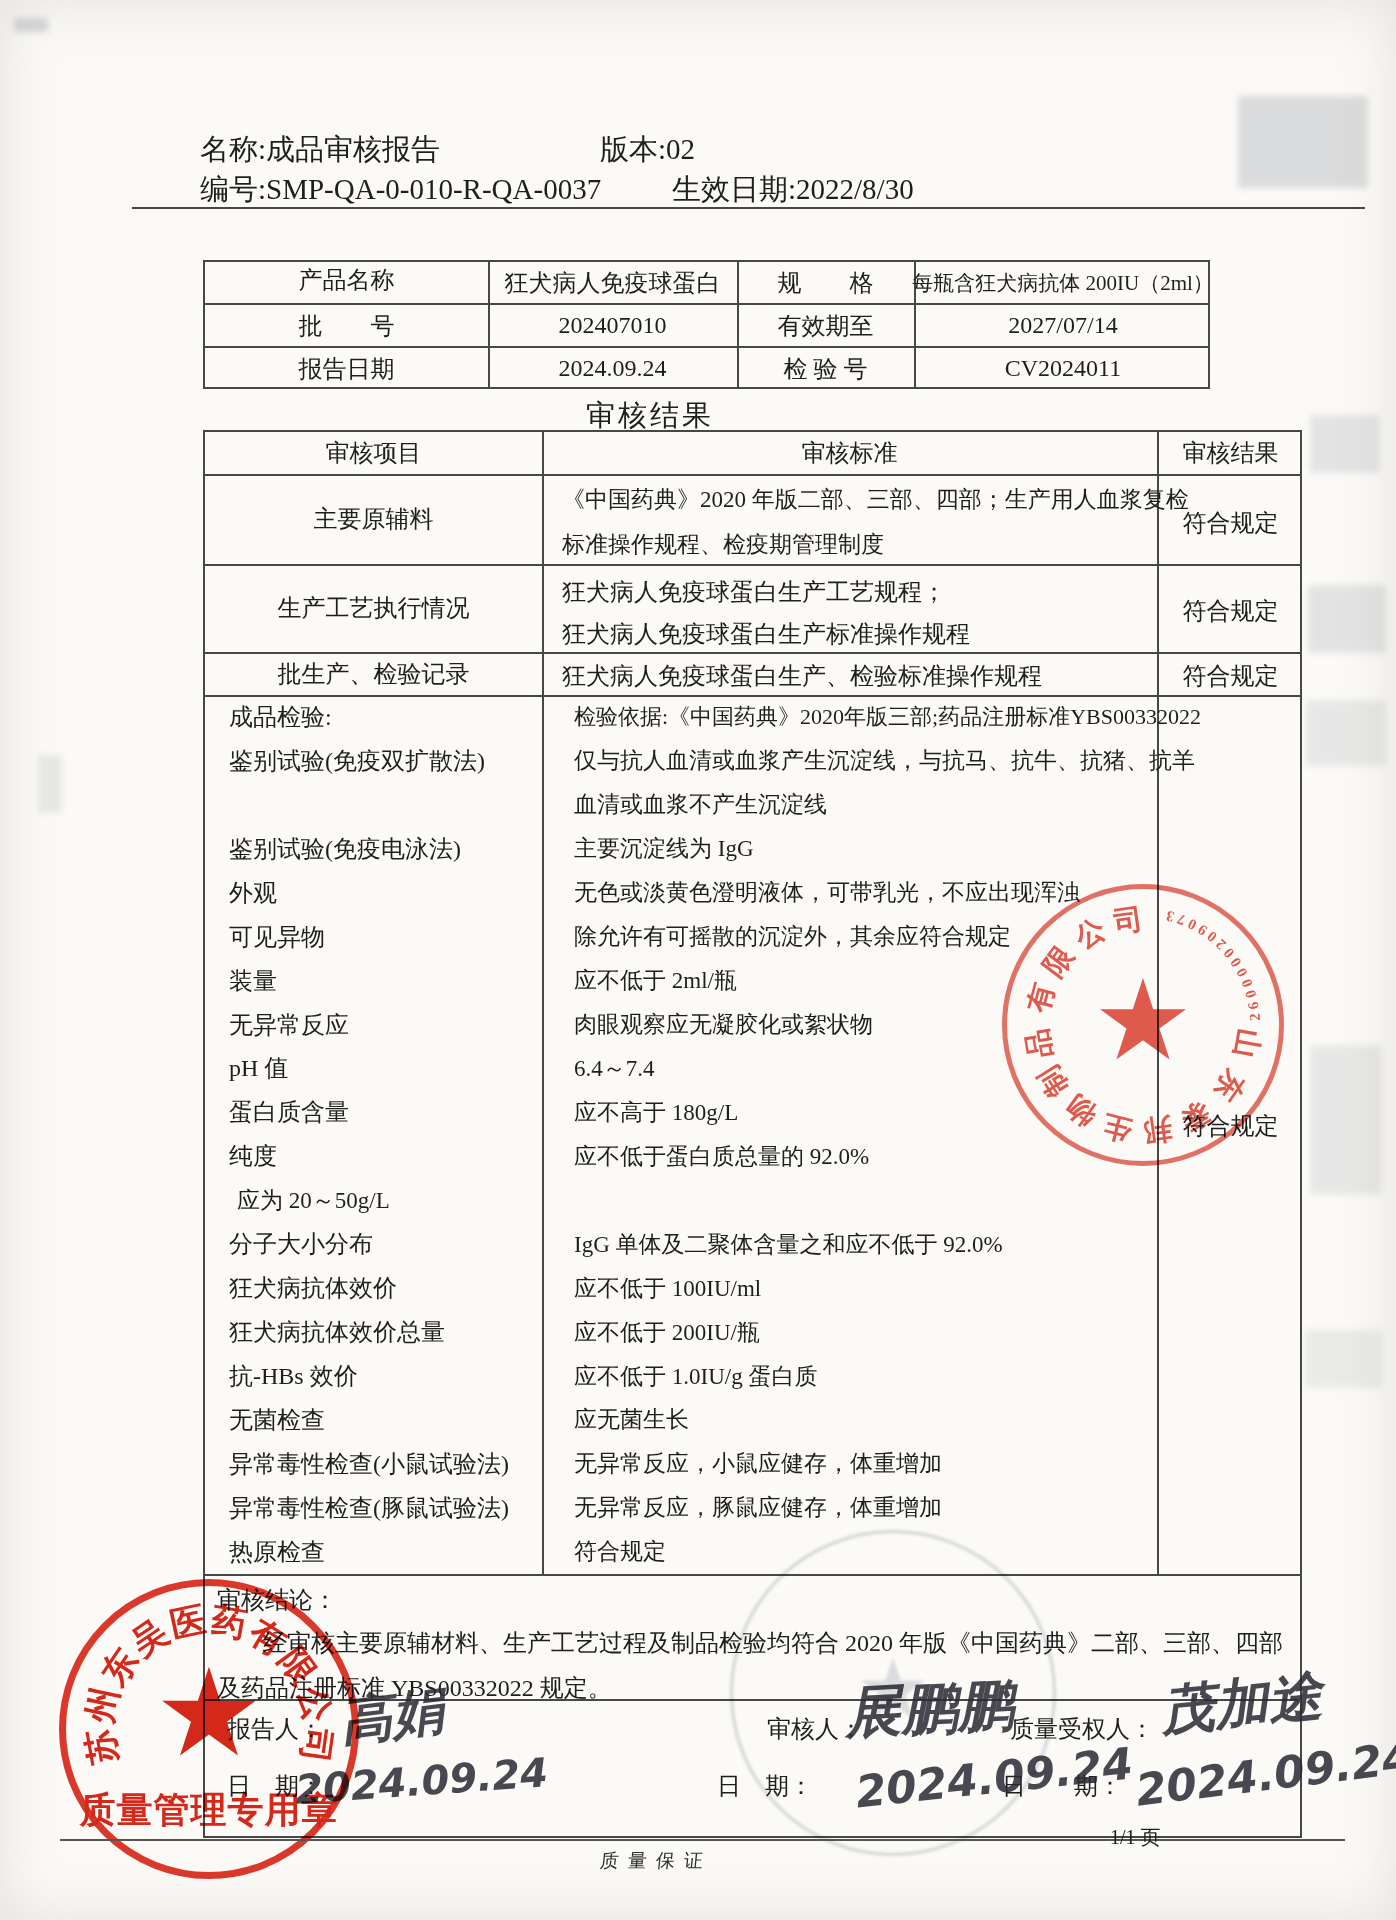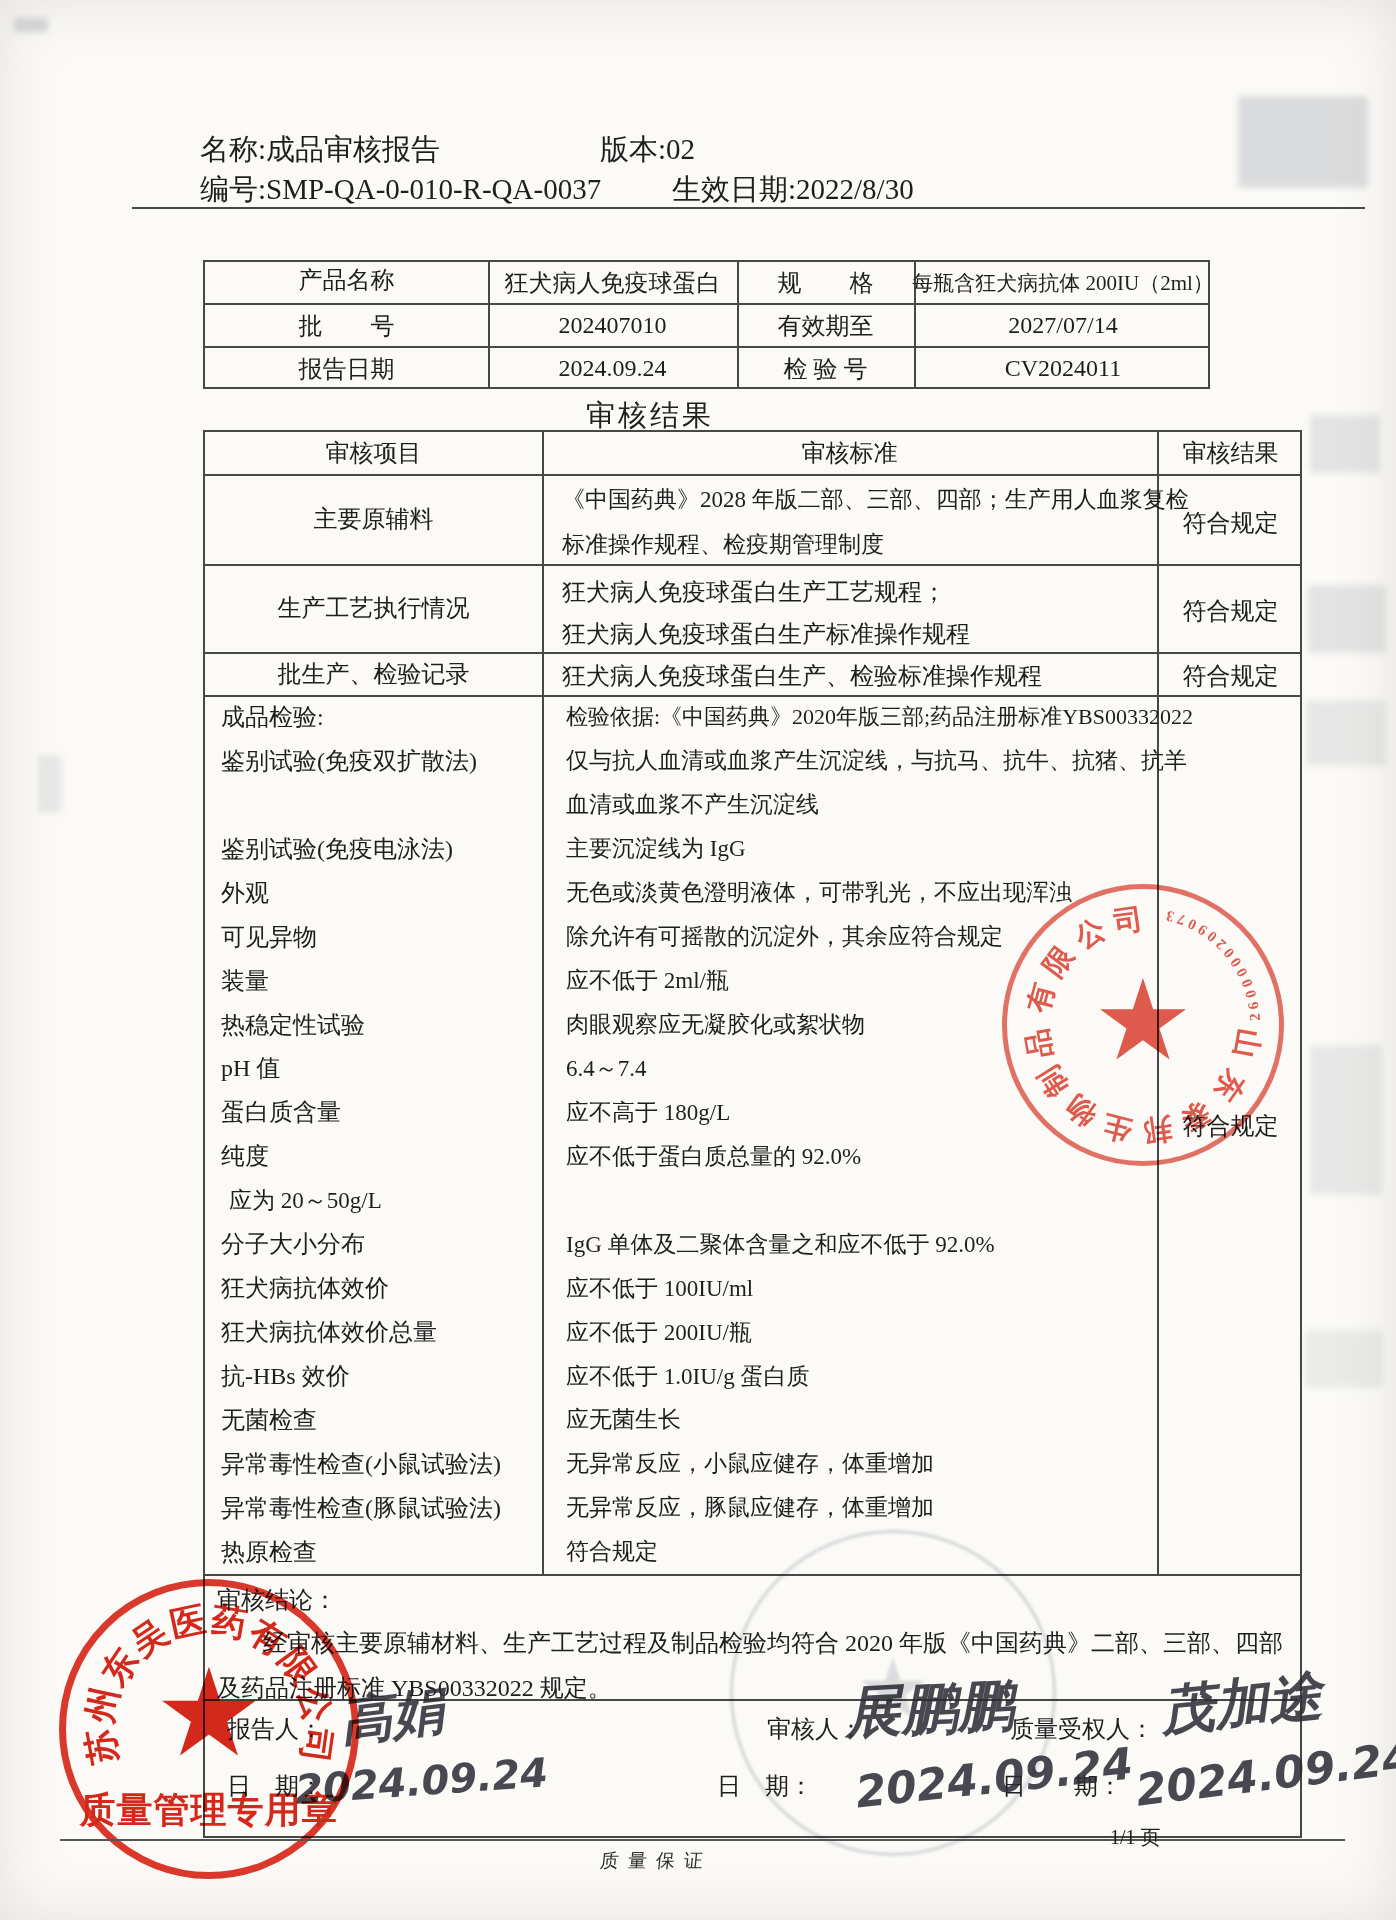--- a/index.html
+++ b/index.html
@@ -82,34 +82,34 @@
     <div class="hline" style="left:0;top:1267px;width:100%;"></div>
 
     <div class="vline" style="left:337px;top:0;height:1142px;"></div>
     <div class="vline" style="left:952px;top:0;height:1142px;"></div>
 
     <div class="abs cell-c t24 nw" style="left:0;top:0;width:337px;height:42px;">审核项目</div>
     <div class="abs cell-c t24 nw" style="left:337px;top:0;width:615px;height:42px;">审核标准</div>
     <div class="abs cell-c t24 nw" style="left:952px;top:0;width:147px;height:42px;">审核结果</div>
 
     <div class="abs cell-c t24 nw" style="left:0;top:42px;width:337px;height:90px;">主要原辅料</div>
-    <div class="abs nw" style="left:357px;top:52px;font-size:23px;">《中国药典》2028 年版二部、三部、四部；生产用人血浆复检</div>
+    <div class="abs nw" style="left:357px;top:52px;font-size:23px;">《中国药典》2020 年版二部、三部、四部；生产用人血浆复检</div>
     <div class="abs nw" style="left:357px;top:97px;font-size:23px;">标准操作规程、检疫期管理制度</div>
     <div class="result-cell nw" style="top:75px;">符合规定</div>
 
     <div class="abs cell-c t24 nw" style="left:0;top:132px;width:337px;height:88px;">生产工艺执行情况</div>
     <div class="abs nw" style="left:357px;top:144px;font-size:24px;">狂犬病人免疫球蛋白生产工艺规程；</div>
     <div class="abs nw" style="left:357px;top:186px;font-size:24px;">狂犬病人免疫球蛋白生产标准操作规程</div>
     <div class="result-cell nw" style="top:163px;">符合规定</div>
 
     <div class="abs cell-c t24 nw" style="left:0;top:220px;width:337px;height:43px;">批生产、检验记录</div>
     <div class="abs nw" style="left:357px;top:228px;font-size:24px;">狂犬病人免疫球蛋白生产、检验标准操作规程</div>
     <div class="result-cell nw" style="top:228px;">符合规定</div>
 
-    <div class="abs" style="left:4px;top:263px;width:1099px;height:1129px;">
+    <div class="abs" style="left:12px;top:263px;width:1099px;height:1129px;">
       <div class="insp-line">
           <div class="insp-label">成品检验:</div>
           <div class="insp-std" style="font-size:22px;">检验依据:《中国药典》2020年版三部;药品注册标准YBS00332022</div>
         </div>
       <div class="insp-line">
           <div class="insp-label">鉴别试验(免疫双扩散法)</div>
           <div class="insp-std">仅与抗人血清或血浆产生沉淀线，与抗马、抗牛、抗猪、抗羊</div>
         </div>
       <div class="insp-line">
           <div class="insp-label"></div>
@@ -125,21 +125,21 @@
         </div>
       <div class="insp-line">
           <div class="insp-label">可见异物</div>
           <div class="insp-std">除允许有可摇散的沉淀外，其余应符合规定</div>
         </div>
       <div class="insp-line">
           <div class="insp-label">装量</div>
           <div class="insp-std">应不低于 2ml/瓶</div>
         </div>
       <div class="insp-line">
-          <div class="insp-label">热稳定性试验</div>
+          <div class="insp-label">无异常反应</div>
           <div class="insp-std">肉眼观察应无凝胶化或絮状物</div>
         </div>
       <div class="insp-line">
           <div class="insp-label">pH 值</div>
           <div class="insp-std">6.4～7.4</div>
         </div>
       <div class="insp-line">
           <div class="insp-label">蛋白质含量</div>
           <div class="insp-std">应不高于 180g/L</div>
         </div>

